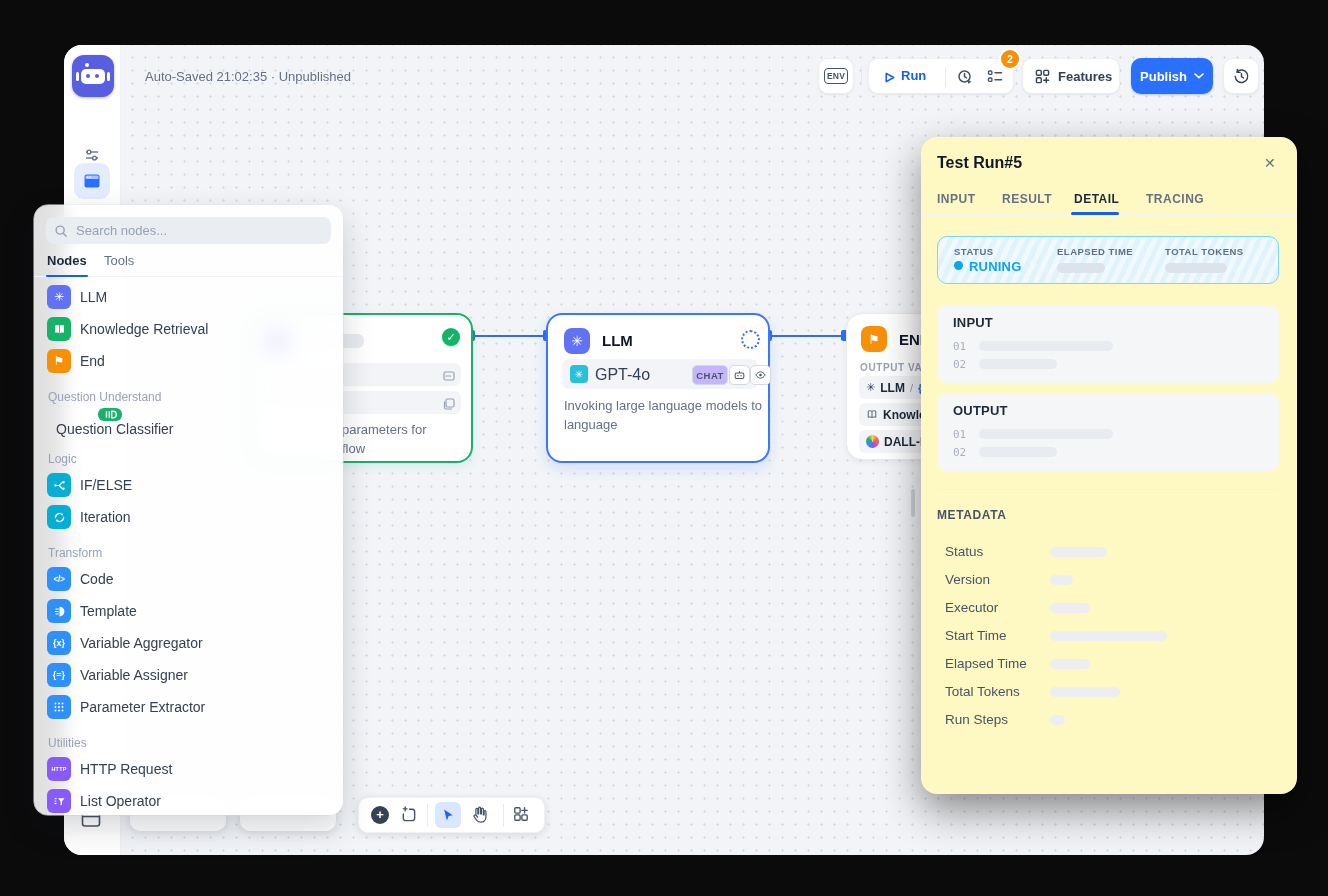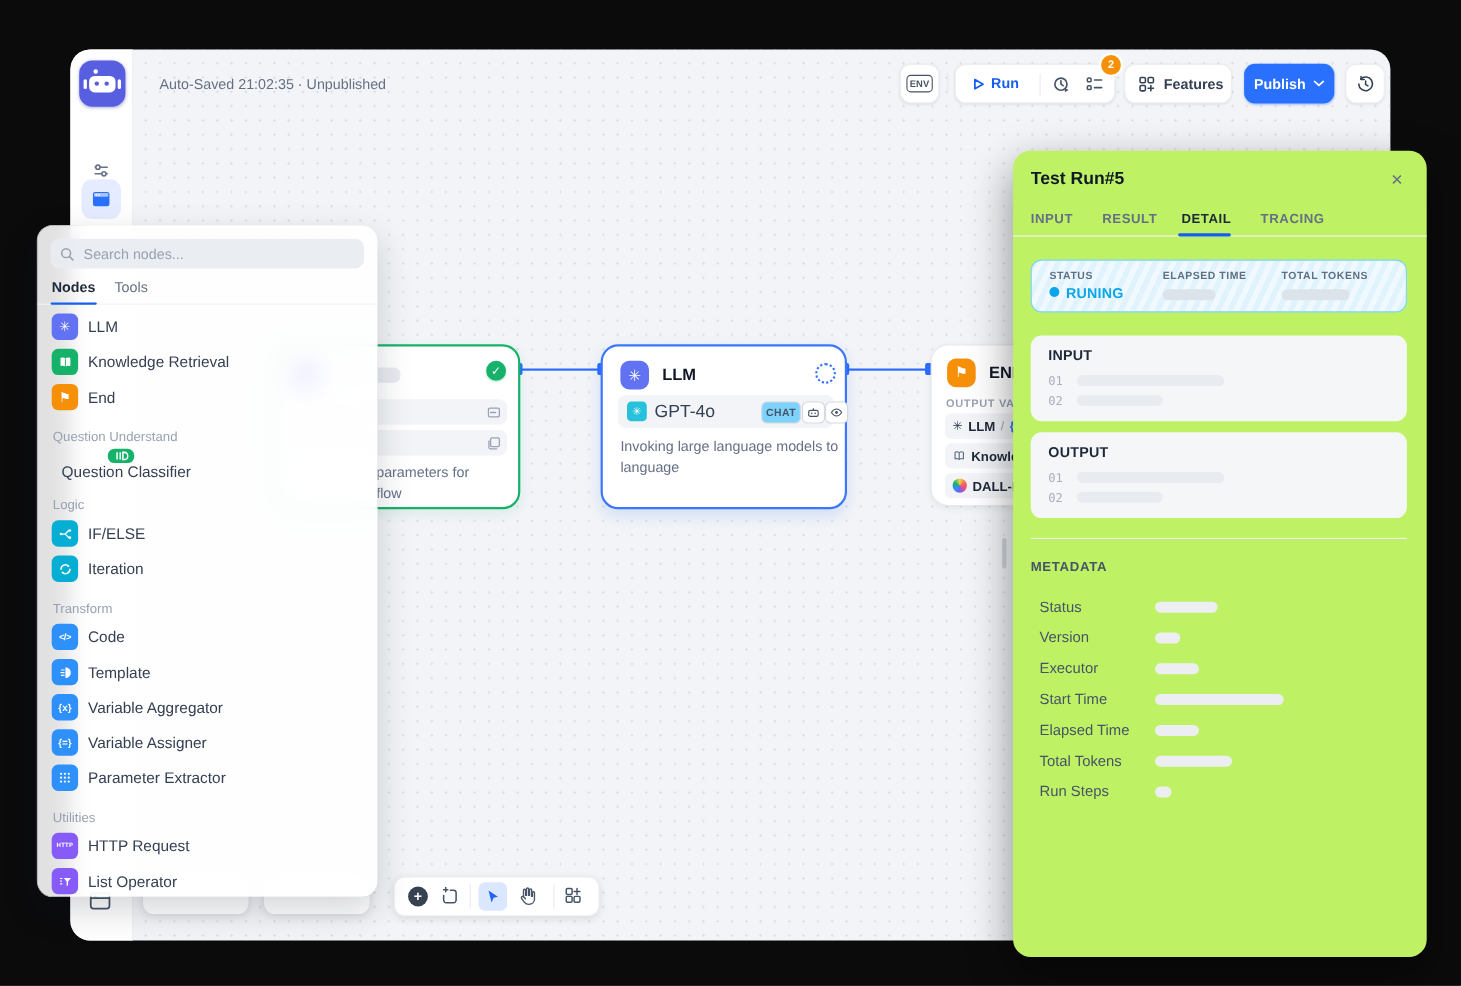--- a/index.html
+++ b/index.html
@@ -32,21 +32,21 @@
   
   .node{background:#fff;border-radius:16px;box-sizing:border-box;}
   .edge{height:2px;background:#2e6bff;}
   .handle{width:7px;height:11px;border-radius:2px;background:#2e6bff;}
   .nicon{border-radius:8px;display:flex;align-items:center;justify-content:center;color:#fff;}
   .ntitle{font-size:15px;font-weight:700;color:#101828;}
   .grayrow{background:#f2f4f7;border-radius:7px;}
   .spin{width:15px;height:15px;border:2.6px dotted #3370ff;border-radius:50%;animation:rot 1.1s steps(12) infinite;}
   @keyframes rot{to{transform:rotate(360deg)}}
   .modelname{font-size:16px;color:#344054;}
-  .chatpill{background:#7dd3fc;border:1px solid #d5dae1;border-radius:5px;font-size:9.5px;font-weight:bold;color:#475467;
+  .chatpill{background:#c4b5fd;border:1px solid #d5dae1;border-radius:5px;font-size:9.5px;font-weight:bold;color:#475467;
     letter-spacing:.4px;display:flex;align-items:center;justify-content:center;}
   .minibadge{background:#fff;border:1px solid #d5dae1;border-radius:5px;display:flex;align-items:center;justify-content:center;}
   .desc{font-size:13px;color:#667085;line-height:19px;}
   .outvar-label{font-size:10px;font-weight:600;color:#98a2b3;letter-spacing:.6px;}
   .varrow{background:#f2f4f7;border-radius:6px;display:flex;align-items:center;gap:5px;padding:0 7px;box-sizing:border-box;}
   .varname{font-size:12px;font-weight:600;color:#1d2939;}
   .dalle{width:13px;height:13px;border-radius:50%;background:conic-gradient(#f7d154,#ef6c4d,#e84f8a,#7a5cf0,#2e90fa,#16b364,#f7d154);}
   .skel{background:#e8ebf0;border-radius:6px;}
   .check{width:18px;height:18px;border-radius:50%;background:#17b26a;color:#fff;font-size:11px;font-weight:bold;
     display:flex;align-items:center;justify-content:center;box-shadow:0 1px 2px rgba(23,178,106,.4);}
@@ -63,21 +63,21 @@
   .searchbox input{border:none;outline:none;background:transparent;font-size:13px;color:#344054;width:230px;font-family:inherit;}
   .searchbox input::placeholder{color:#98a2b3;}
   .ntab{font-size:13px;}
   .nitem-icon{width:24px;height:24px;border-radius:6px;display:flex;align-items:center;justify-content:center;color:#fff;}
   .nitem-label{font-size:14px;color:#354052;margin-left:9px;}
   .nsection{font-size:12px;color:#98a2b3;}
   .nitem{display:flex;align-items:center;left:13px;height:24px;cursor:pointer;}
   .ic-indigo{background:#6172f3}.ic-green{background:#17b26a}.ic-orange{background:#f79009}
   .ic-cyan{background:#06aed4}.ic-blue{background:#2e90fa}.ic-violet{background:#875bf7}
   
-  .rpanel{left:921px;top:137px;width:376px;height:733px;border-radius:16px;background:#bef264;
+  .rpanel{left:921px;top:137px;width:376px;height:657px;border-radius:16px;background:#fef9c3;
     box-shadow:0 16px 40px rgba(0,0,0,.45);}
   .rtitle{font-size:16px;font-weight:700;color:#101828;}
   .rtab{font-size:12px;font-weight:600;letter-spacing:.5px;color:#667085;}
   .rtab.active{color:#1d2939;}
   .statuscard{left:16px;top:99px;width:342px;height:48px;border:1px solid #7cd4fd;border-radius:10px;background:#f0f9ff;
     background-image:repeating-linear-gradient(115deg,rgba(14,165,233,.07) 0 5px,transparent 5px 10px);box-sizing:border-box;}
   .sclabel{font-size:9.5px;font-weight:700;color:#5f7085;letter-spacing:.5px;}
   .running{font-size:13px;font-weight:700;color:#0ba5ec;letter-spacing:.2px;}
   .iocard{left:16px;width:342px;height:78px;border-radius:10px;background:#f5f6f8;}
   .iotitle{font-size:13px;font-weight:700;color:#1d2939;letter-spacing:.2px;}

